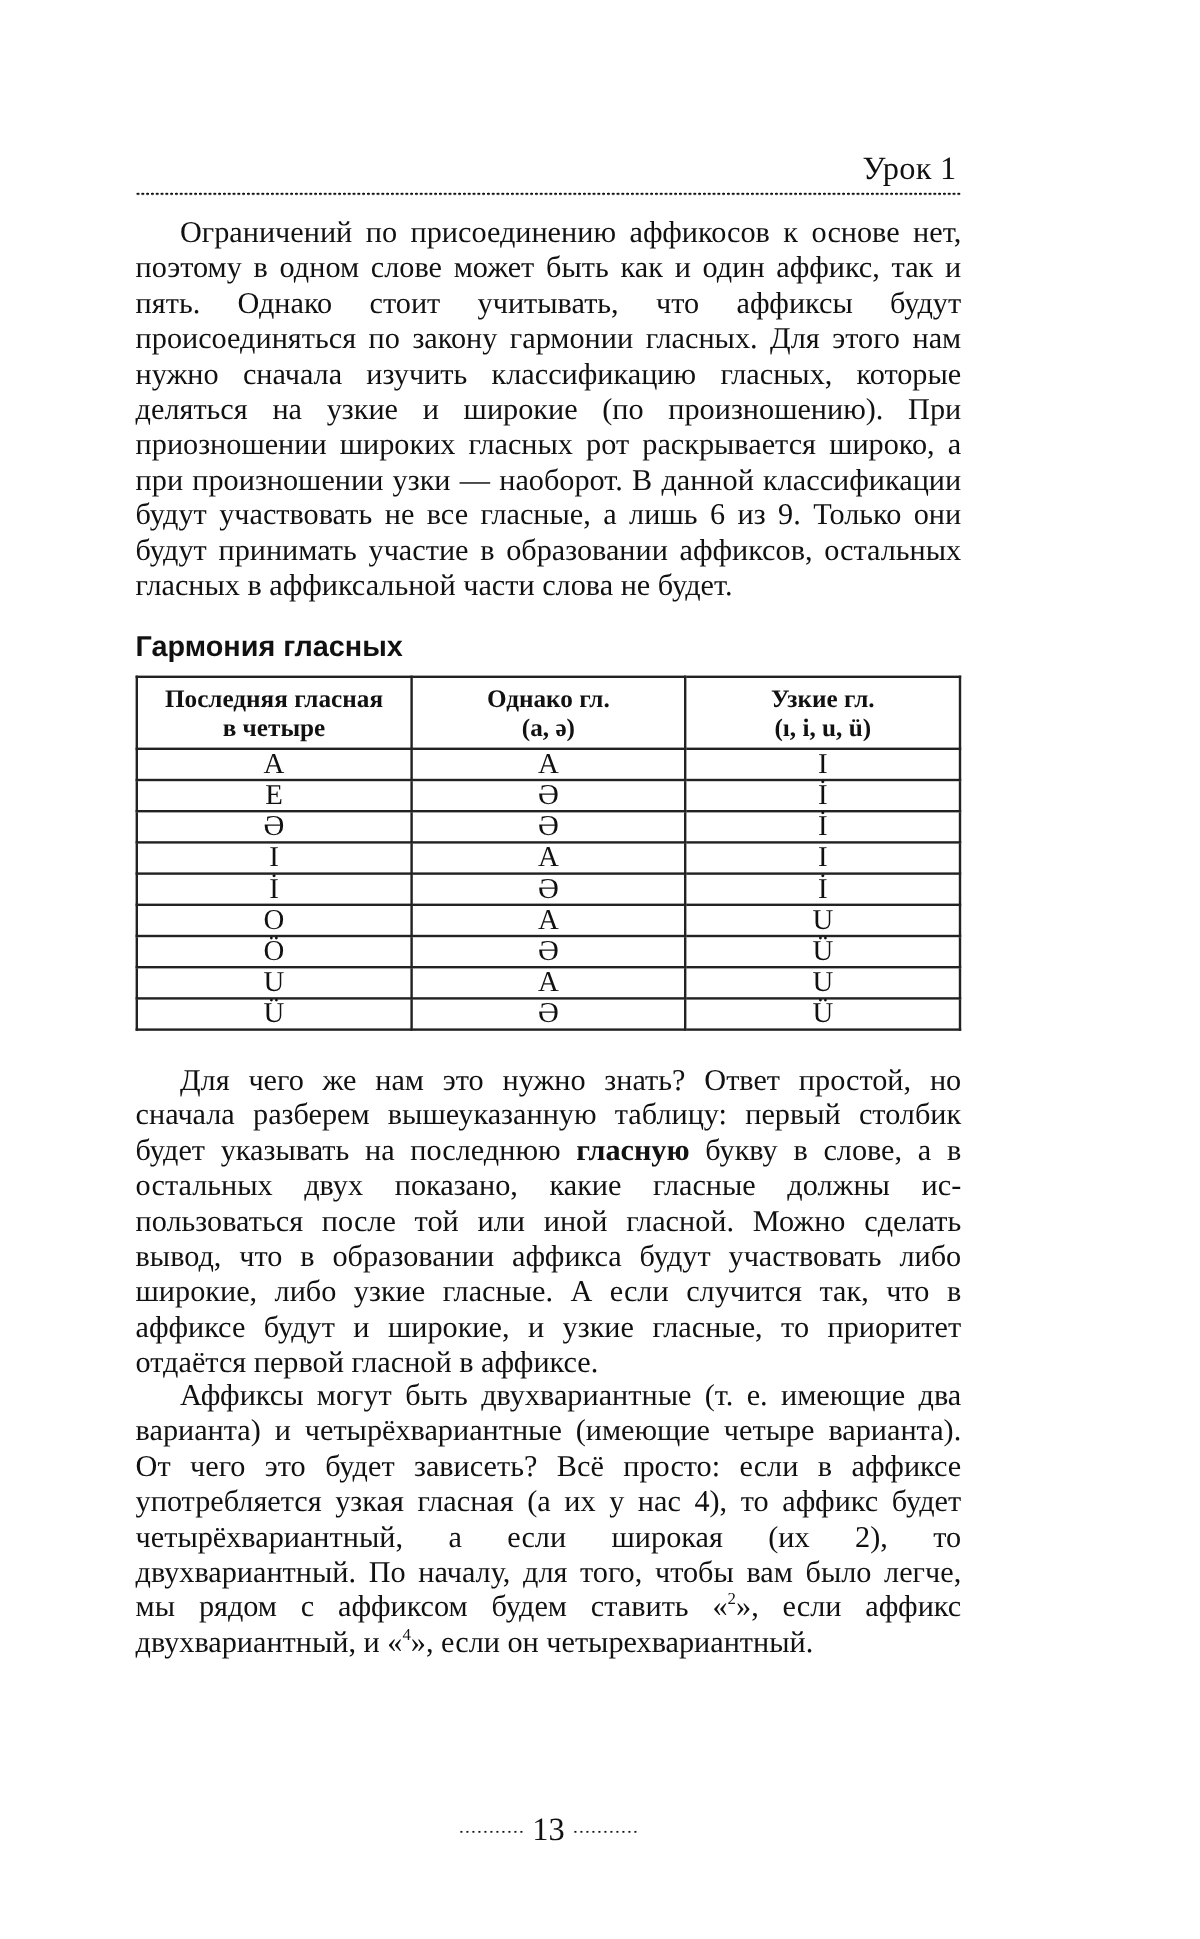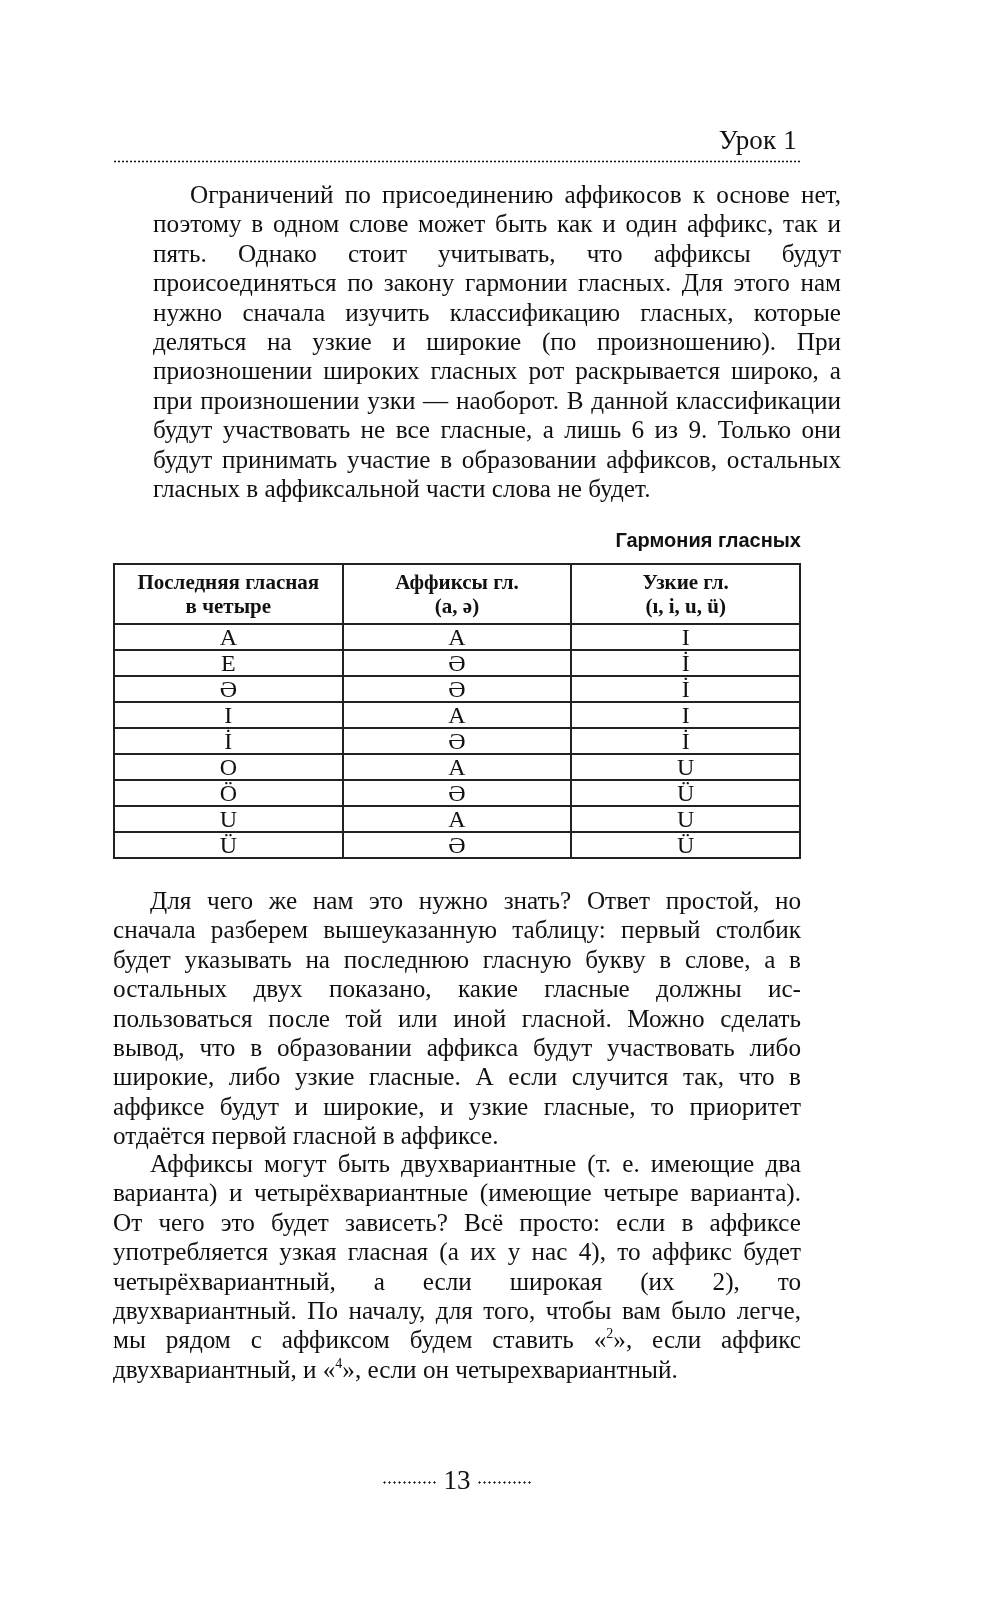--- a/index.html
+++ b/index.html
@@ -43,35 +43,35 @@
     position: absolute;
     left: 0;
     width: 688px;
     margin: 0;
     font-size: 25.2px;
     line-height: 29.4px;
     text-align: justify;
     text-indent: 37px;
     hyphens: manual;
   }
-  #p1 { top: 180px; margin-left: 40px; }
+  #p1 { top: 180px; }
   #p2 { top: 886px; }
   #p3 { top: 1149px; font-family: Liberation Serif, serif; }
-  .para b { font-weight: normal; }
+  .para b { font-weight: bold; }
   .para sup { font-size: 14px; vertical-align: 10px; line-height: 0; }
 
   .table-title {
     position: absolute;
     top: 524px;
     left: 0;
     width: 688px;
-    text-align: right;
+    text-align: left;
     font-family: "Liberation Sans", "DejaVu Sans", sans-serif;
     font-weight: bold;
-    font-size: 20px;
+    font-size: 24px;
     line-height: 32px;
   }
   table.vowels {
     position: absolute;
     top: 563px;
     left: 0;
     width: 688px;
     border-collapse: collapse;
     table-layout: fixed;
   }
@@ -103,21 +103,21 @@
   }
   .footer .dots {
     display: inline-block;
     width: 56px;
     height: 3px;
     vertical-align: middle;
     background-image: radial-gradient(circle, #111 0.9px, transparent 1.2px);
     background-size: 5px 3px;
     background-repeat: repeat-x;
   }
-  .footer .num { display: inline-block; padding: 0 6px; }
+  .footer .num { display: inline-block; padding: 0 6px; margin-top: 44px; }
 </style>
 </head>
 <body>
 
 <div class="page">
 
   <div class="running-head">Урок 1</div>
   <div class="head-rule"></div>
 
   <p class="para" id="p1">Ограничений по присоединению аффикосов к основе нет, поэтому в одном слове может быть как и один аффикс, так и пять. Однако стоит учитывать, что аффиксы будут происоединяться по закону гармонии гласных. Для этого нам нужно сначала изучить классификацию гласных, кото­рые деляться на узкие и широкие (по произношению). При приозношении широких гласных рот раскрывается широко, а при произношении узки — наоборот. В данной классифи­кации будут участвовать не все гласные, а лишь 6 из 9. Толь­ко они будут принимать участие в образовании аффиксов, остальных гласных в аффиксальной части слова не будет.</p>
@@ -125,21 +125,21 @@
   <div class="table-title">Гармония гласных</div>
 
   <table class="vowels">
     <thead>
       <tr>
         <th>
           <div>Последняя гласная</div>
           <div>в четыре</div>
         </th>
         <th>
-          <div>Аффиксы гл.</div>
+          <div>Однако гл.</div>
           <div>(a, ə)</div>
         </th>
         <th>
           <div>Узкие гл.</div>
           <div>(ı, i, u, ü)</div>
         </th>
       </tr>
     </thead>
     <tbody>
       <tr>

